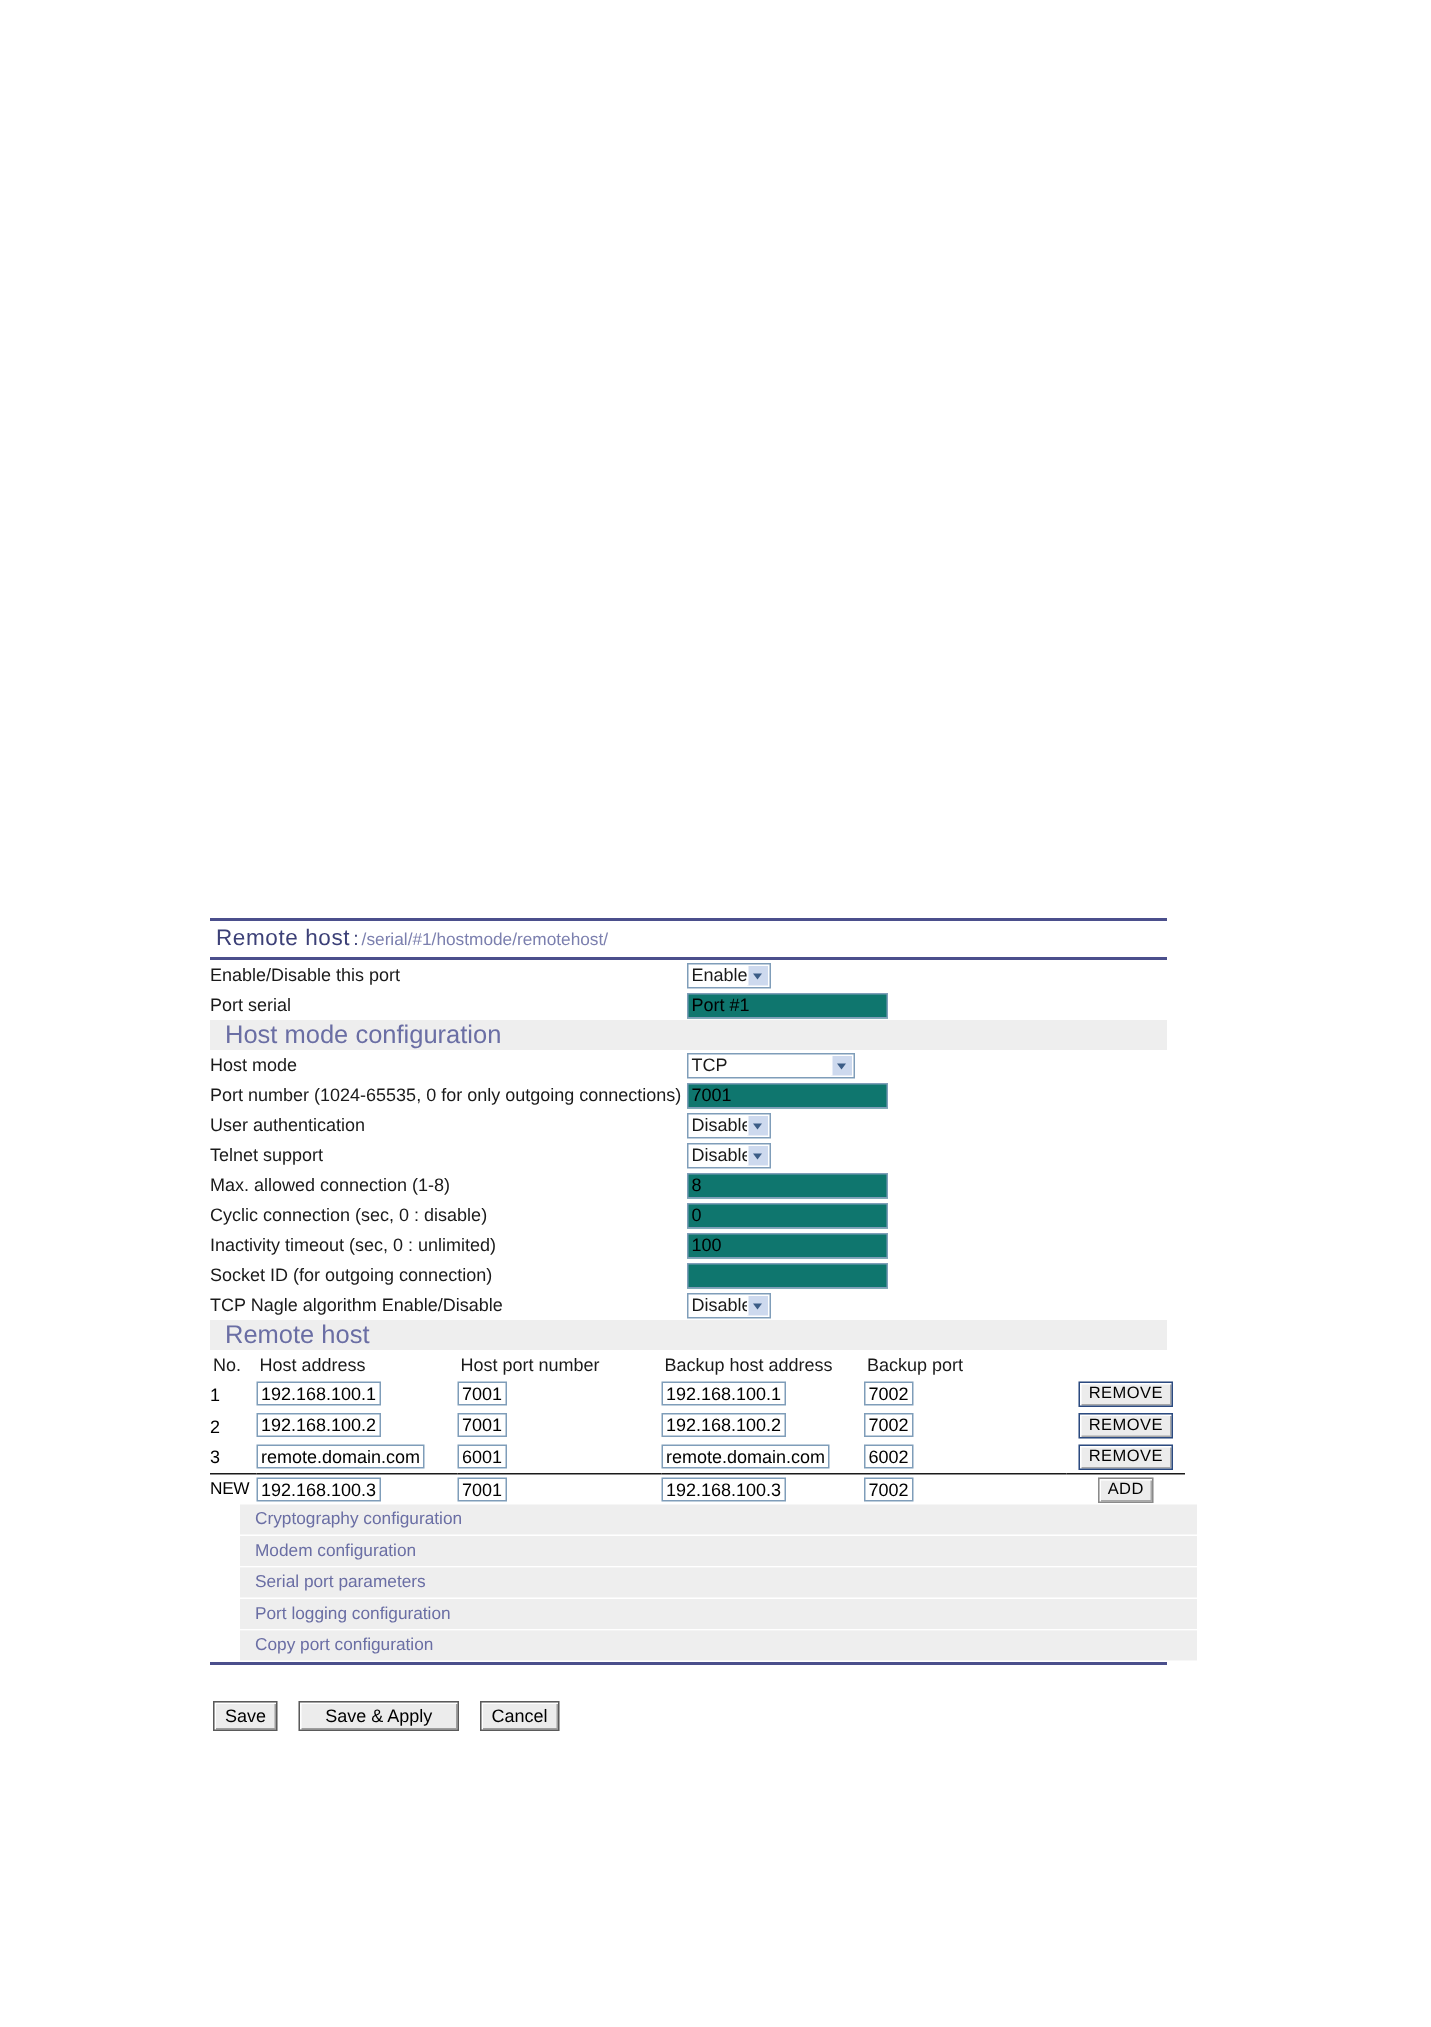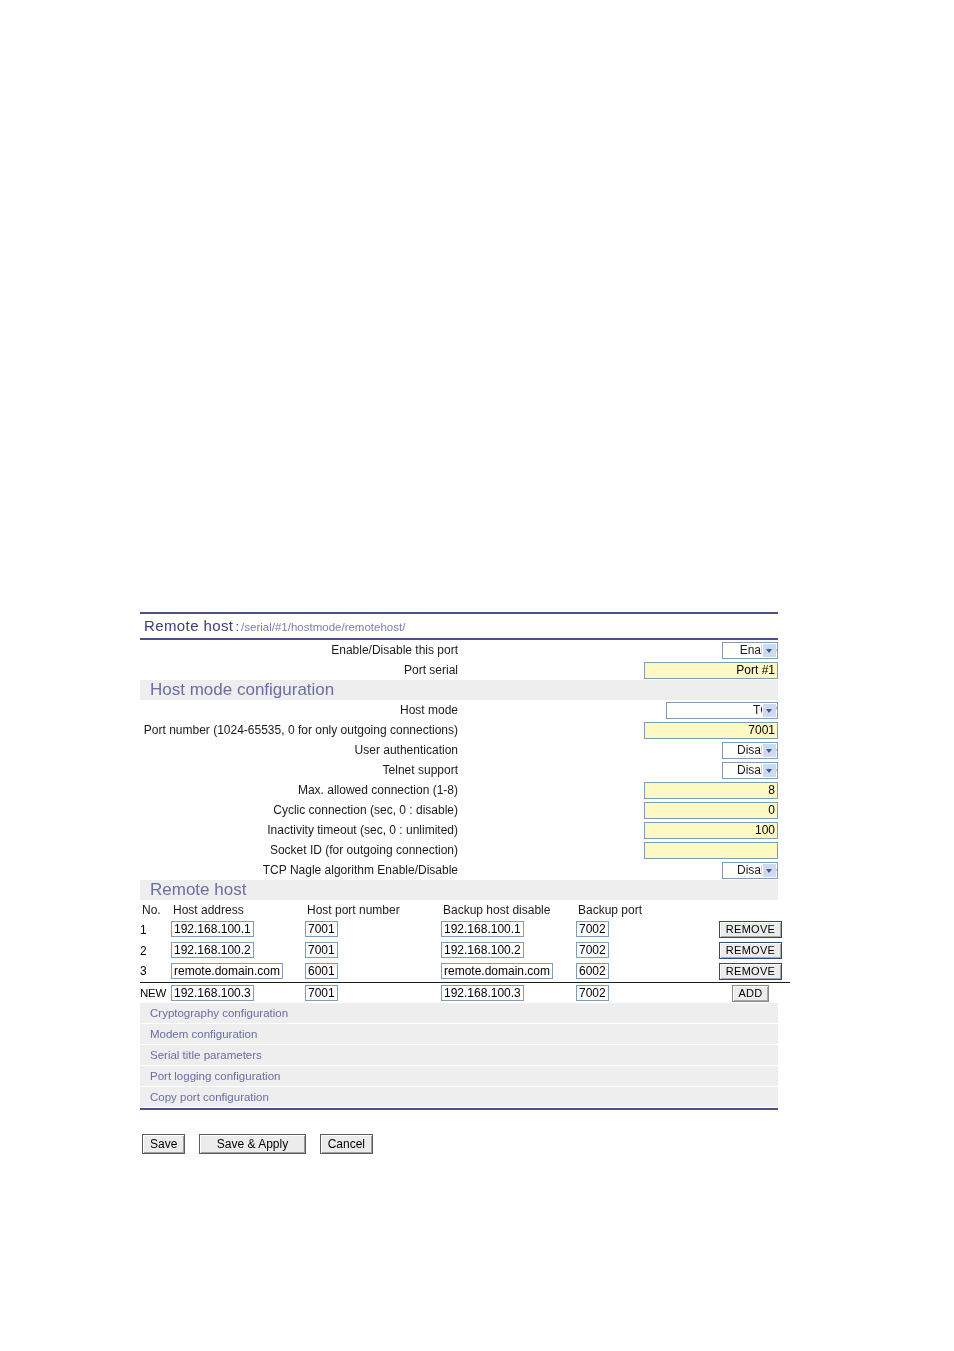--- a/index.html
+++ b/index.html
@@ -80,38 +80,38 @@
   td.lbl {
     width: 318px;
     padding-left: 5px;
     white-space: nowrap;
     font-size: 12px;
   }
   td.fld {
     width: 320px;
     padding-left: 0;
   }
-  tr.row { height: 20px; text-align: right; }
+  tr.row { height: 20px; }
 
   
   tr.section td {
     background: #eeeeee;
     height: 20px;
     padding-left: 10px;
     color: #6a6ea4;
     font-size: 17px;
     white-space: nowrap;
   }
 
   
   .txt {
     font-family: "Liberation Sans", sans-serif;
     font-size: 12px;
     color: #000;
-    background: #fef9c3;
+    background: #0f766e;
     border: 1px solid #7f9db9;
     height: 15px;
     line-height: 15px;
     padding: 0 2px;
     box-sizing: content-box;
     display: inline-block;
     vertical-align: middle;
     overflow: hidden;
     white-space: nowrap;
   }
@@ -242,20 +242,21 @@
   .link-band {
     background: #eeeeee;
     height: 20px;
     line-height: 20px;
     padding-left: 10px;
     color: #6a6ea4;
     font-size: 11.5px;
     border-bottom: 1px solid #ffffff;
     white-space: nowrap;
     width: 628px;
+    margin-left: 20px;
   }
 
   
   .footer {
     padding: 24px 0 0 2px;
   }
   .btn {
     display: inline-block;
     font-family: "Liberation Sans", sans-serif;
     font-size: 12px;
@@ -377,21 +378,21 @@
       </tr>
     </tbody>
   </table>
 
   <table class="rh">
     <tbody>
       <tr class="rh-head">
         <td class="no-col">No.</td>
         <td class="c-host">Host address</td>
         <td class="c-port">Host port number</td>
-        <td class="c-bhost">Backup host disable</td>
+        <td class="c-bhost">Backup host address</td>
         <td class="c-bport">Backup port</td>
         <td class="c-act"></td>
       </tr>
 
       <tr class="rh-row">
         <td class="no-col">1</td>
         <td class="c-host"><span class="cell-input">192.168.100.1</span></td>
         <td class="c-port"><span class="cell-input">7001</span></td>
         <td class="c-bhost"><span class="cell-input">192.168.100.1</span></td>
         <td class="c-bport"><span class="cell-input">7002</span></td>
@@ -423,21 +424,21 @@
         <td class="c-bhost"><span class="cell-input">192.168.100.3</span></td>
         <td class="c-bport"><span class="cell-input">7002</span></td>
         <td class="c-act"><span class="btn-add">ADD</span></td>
       </tr>
     </tbody>
   </table>
 
   <div>
     <div class="link-band">Cryptography configuration</div>
     <div class="link-band">Modem configuration</div>
-    <div class="link-band">Serial title parameters</div>
+    <div class="link-band">Serial port parameters</div>
     <div class="link-band">Port logging configuration</div>
     <div class="link-band">Copy port configuration</div>
   </div>
 
   <div class="rule-bottom"></div>
 
   <div class="footer">
     <span class="btn">Save</span>
     <span class="btn wide">Save &amp; Apply</span>
     <span class="btn">Cancel</span>

